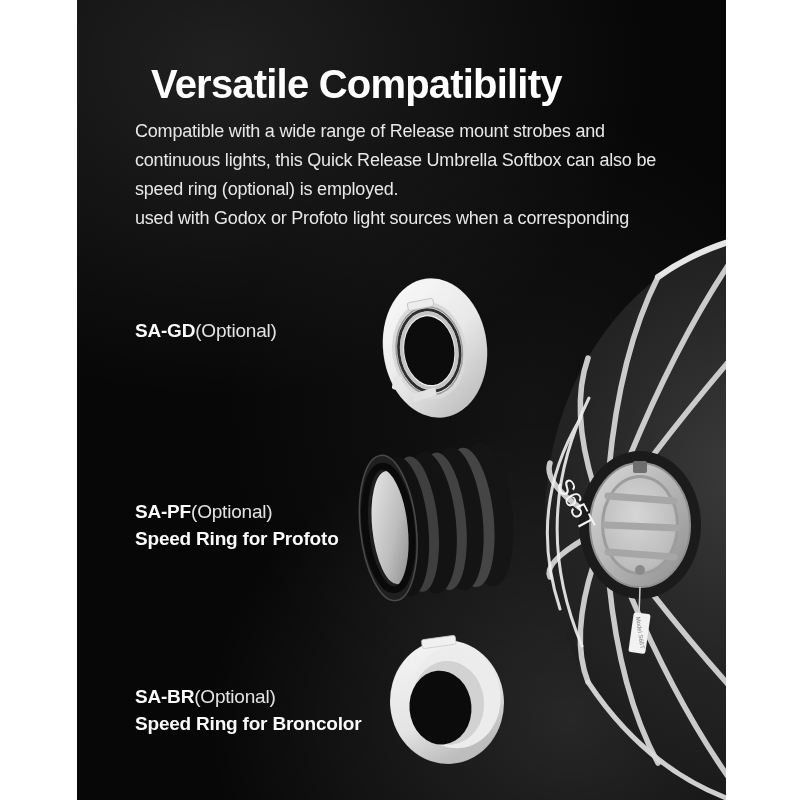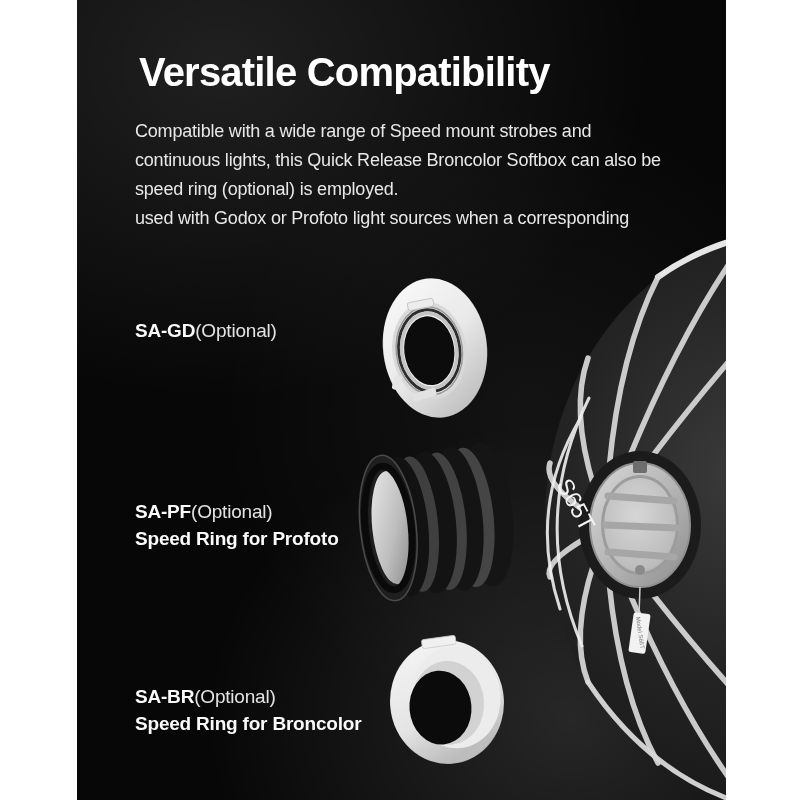--- a/index.html
+++ b/index.html
@@ -10,21 +10,21 @@
   }
   .panel{
     position:absolute;left:77px;top:0;width:649px;height:800px;overflow:hidden;
     background:
       radial-gradient(720px 560px at 22% 8%, rgba(255,255,255,0.10), rgba(255,255,255,0) 60%),
       radial-gradient(560px 460px at 76% 90%, rgba(255,255,255,0.13), rgba(255,255,255,0) 65%),
       radial-gradient(520px 520px at 70% 52%, rgba(255,255,255,0.05), rgba(255,255,255,0) 60%),
       #070707;
   }
   .title{
-    position:absolute;left:58px;top:44px;margin:4px;
+    position:absolute;left:58px;top:44px;margin:16px;
     font-size:40px;line-height:48px;font-weight:700;letter-spacing:-0.8px;
     color:#ffffff;white-space:nowrap;
   }
   .desc{
     position:absolute;left:58px;top:117px;
     font-size:18px;line-height:29px;letter-spacing:-0.2px;
     color:#e8e8e8;white-space:nowrap;
   }
   .item-label{position:absolute;left:58px;color:#f2f2f2;}
   .item-label .l1{font-size:19px;line-height:27px;letter-spacing:-0.2px;}
@@ -37,22 +37,22 @@
   svg.art{position:absolute;left:0;top:0;width:649px;height:800px;}
 </style>
 </head>
 <body>
 
 <div class="panel">
 
   <h1 class="title">Versatile Compatibility</h1>
 
   <div class="desc">
-    <div>Compatible with a wide range of Speed mount strobes and</div>
-    <div>continuous lights, this Quick Release Broncolor Softbox can also be</div>
+    <div>Compatible with a wide range of Release mount strobes and</div>
+    <div>continuous lights, this Quick Release Umbrella Softbox can also be</div>
     <div>speed ring (optional) is employed.</div>
     <div>used with Godox or Profoto light sources when a corresponding</div>
   </div>
 
   <div class="item-label label-godox">
     <div class="l1"><span class="code">SA-GD</span><span class="opt">(Optional)</span></div>
   </div>
 
   <div class="item-label label-broncolor">
     <div class="l1"><span class="code">SA-BR</span><span class="opt">(Optional)</span></div>

